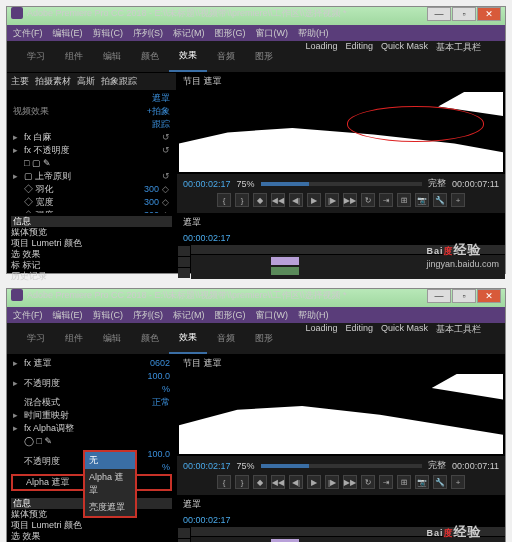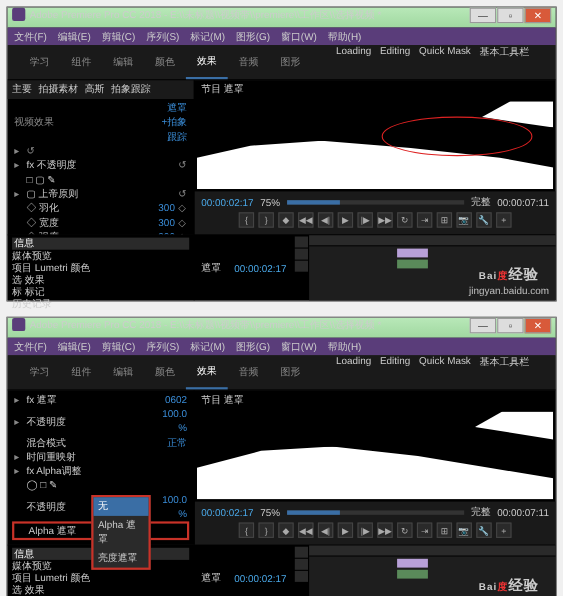--- a/index.html
+++ b/index.html
@@ -32,31 +32,31 @@
 .transport{background:#1a1a1a;padding:3px 6px}
 .tc-row{display:flex;align-items:center;font-size:9px;gap:6px}
 .tc{color:#4aa8e8}
 .scrub{flex:1;height:4px;background:#333;position:relative}
 .scrub .play{position:absolute;left:0;top:0;height:100%;width:30%;background:#3a6ea5}
 .btn-row{display:flex;justify-content:center;gap:4px;padding:3px 0}
 .tbtn{width:14px;height:14px;background:#2a2a2a;border:1px solid #444;display:flex;align-items:center;justify-content:center;font-size:8px;color:#aaa}
 .lower{display:flex;height:60px;background:#000000;border-top:1px solid #000}
 .lower-l{width:170px;border-right:1px solid #000;padding:2px 4px;font-size:8px;line-height:11px;color:#888}
 .lower-l .sel{color:#fff;background:#2a2a2a;padding:0 2px}
-.lower-r{flex:1;display:flex;flex-direction:row}
+.lower-r{flex:1;display:flex;flex-direction:column}
 .tl-hdr{display:flex;align-items:center;padding:2px 6px;font-size:9px;gap:8px}
 .tl-tools{display:flex;flex-direction:column;width:14px;gap:1px;padding:1px}
 .tl-tools .tl{width:12px;height:10px;background:#2a2a2a}
 .tl-body{flex:1;display:flex}
 .tl-trk{flex:1;position:relative;background:#1e1e1e}
 .tl-ruler{height:10px;background:#2a2a2a;border-bottom:1px solid #000}
 .clip{position:absolute;height:8px;left:80px;width:28px}
 .clip.v{top:12px;background:#b8a0d8}
 .clip.a{top:22px;background:#5a8a5a}
-.watermark{position:absolute;right:6px;bottom:4px;text-align:center;pointer-events:none}
+.watermark{position:absolute;right:6px;bottom:4px;text-align:left;pointer-events:none}
 .watermark .big{font-size:16px;color:rgba(255,255,255,.75);font-weight:bold;letter-spacing:1px}
 .watermark .big .cn{font-size:13px}
 .watermark .url{font-size:9px;color:rgba(255,255,255,.7)}
 .dd-menu{position:absolute;left:76px;top:35px;background:#2a2a2a;border:1px solid #555;width:54px;font-size:8px;z-index:5}
 .dd-menu div{padding:2px 4px}
 .dd-menu .sel{background:#3a6ea5;color:#fff}
 .hl-box2{border:2px solid #c83228}
 </style>
 </head>
 <body>
@@ -104,20 +104,21 @@
         <span>高斯</span>
         <span>拍象跟踪</span>
       </div>
       <div class="fx-list">
         <div class="fx-row">
             <span class="name" style="color:#888">视频效果</span>
             <span class="val">遮罩+拍象跟踪</span>
           </div>
         <div class="fx-row">
             <span class="arrow">▸</span>
+            <span class="name">fx 白麻</span>
             <span class="kf">↺</span>
           </div>
         <div class="fx-row">
             <span class="arrow">▸</span>
             <span class="name">fx 不透明度</span>
             <span class="kf">↺</span>
           </div>
         <div class="fx-row">
             <span class="arrow"></span>
             <span class="name">□ ▢ ✎</span>

